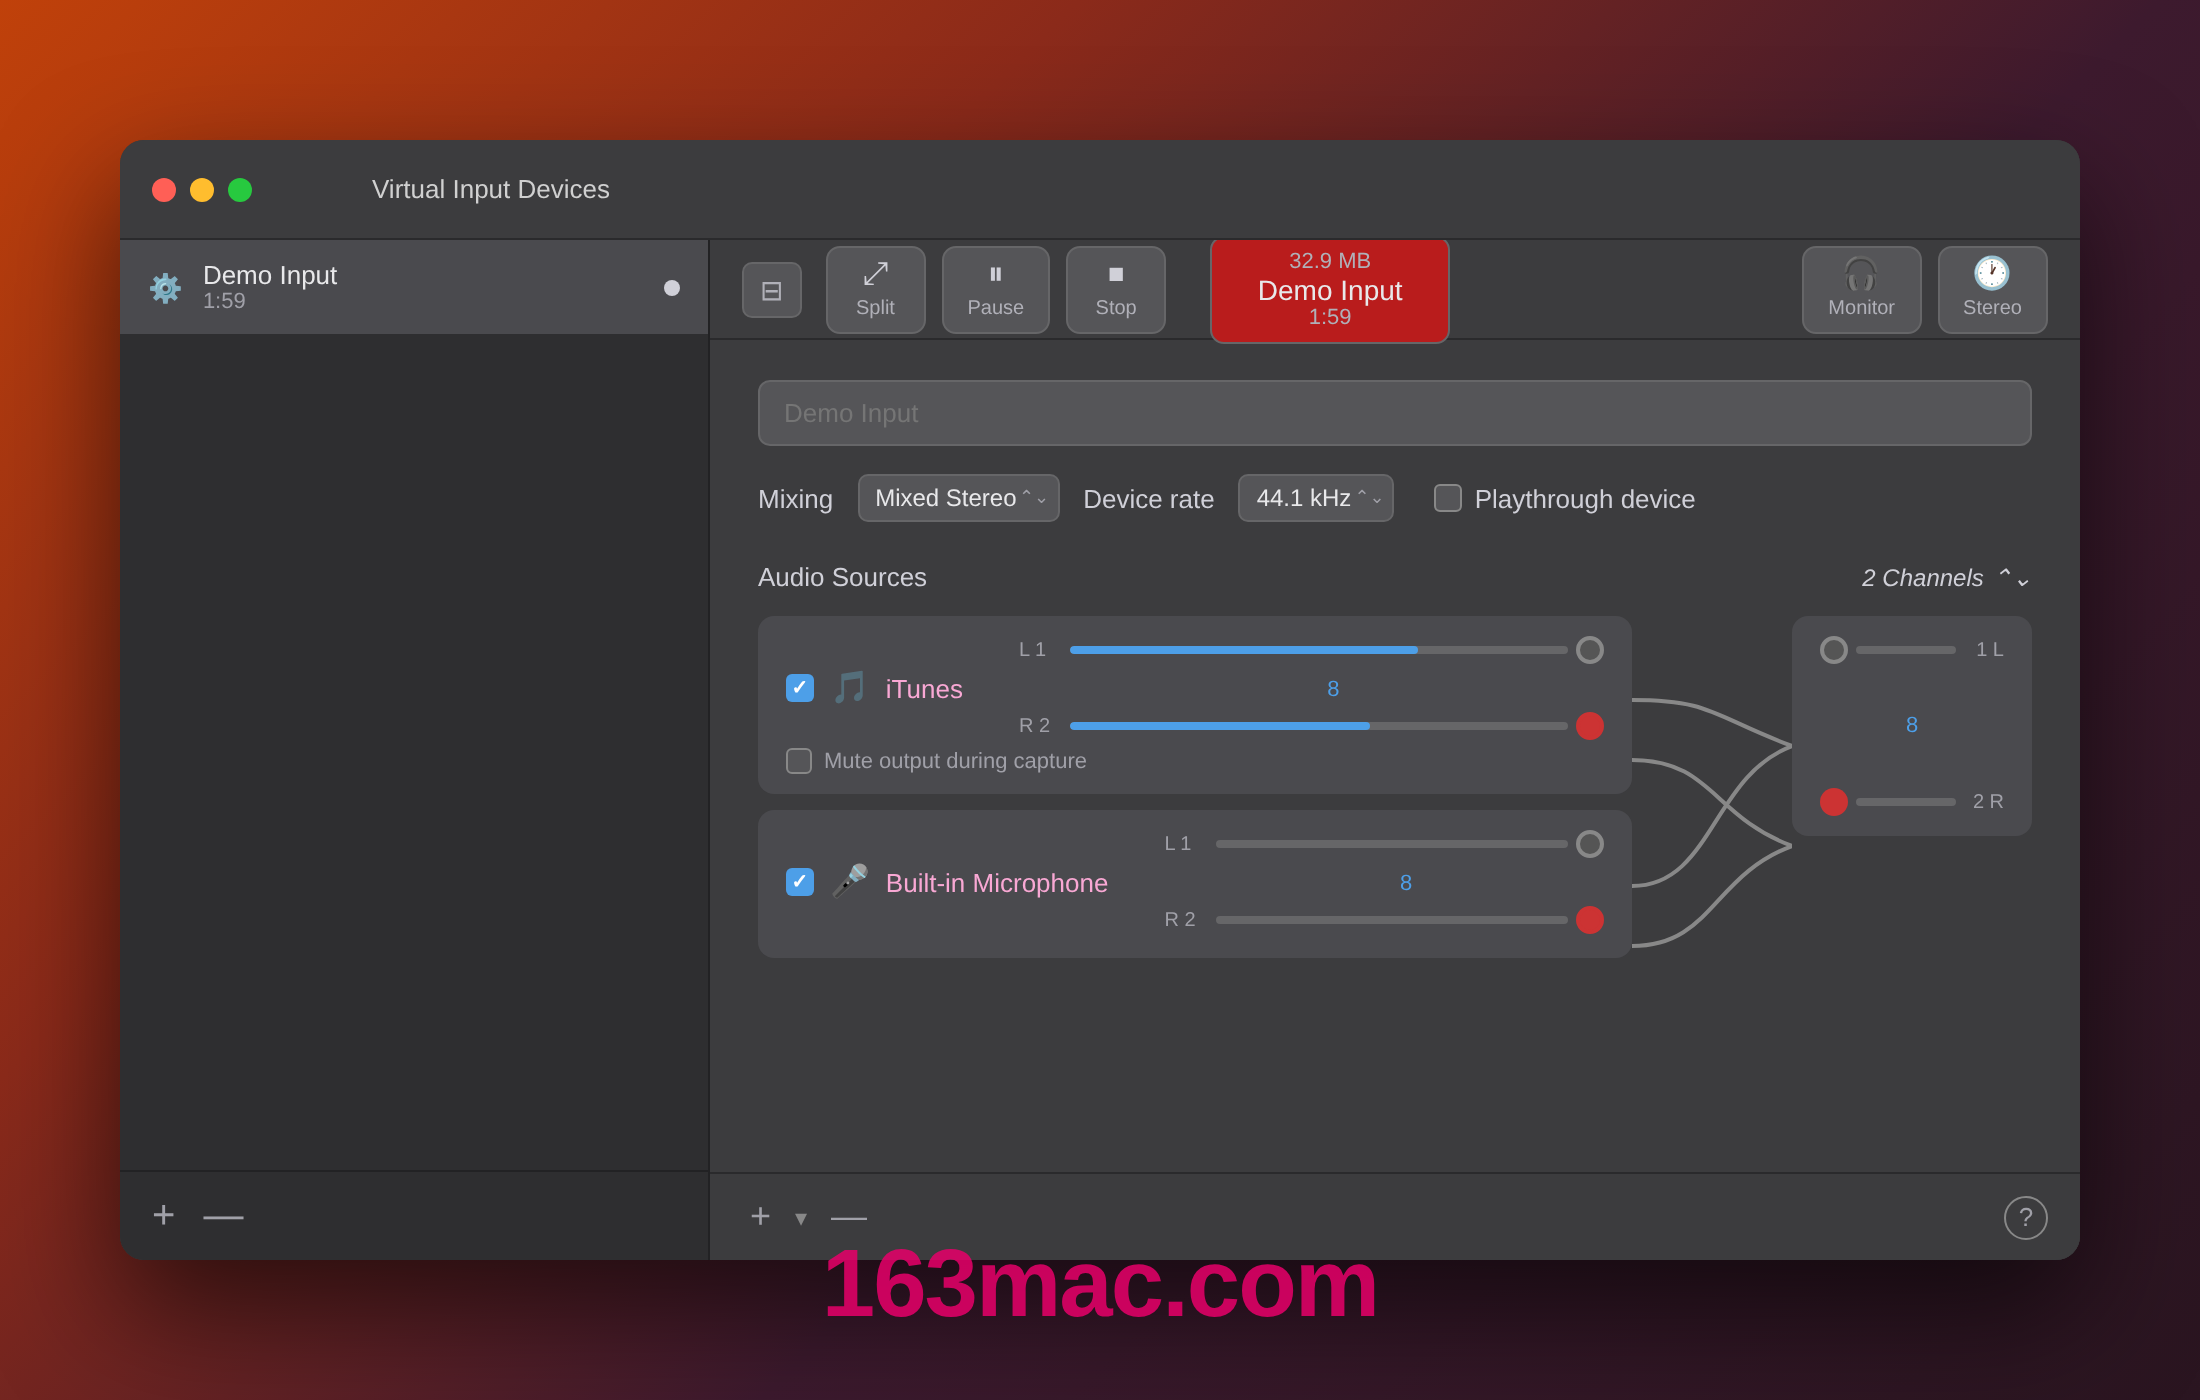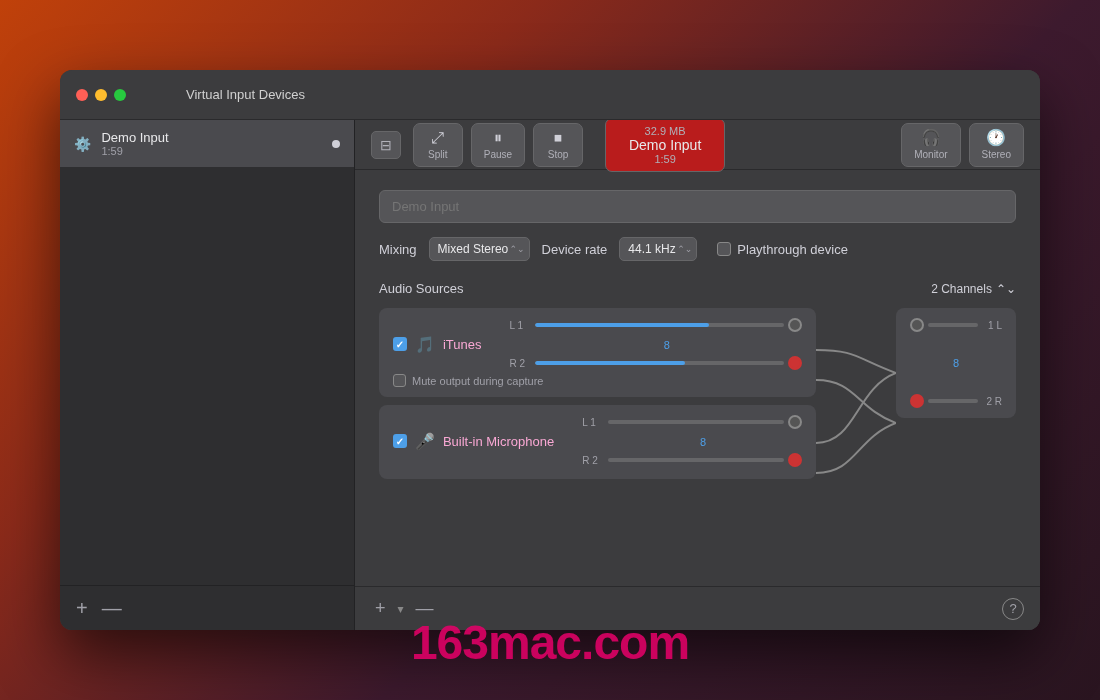--- a/index.html
+++ b/index.html
@@ -313,20 +313,21 @@
     }
     .channels-control {
       font-size: 12px;
       color: #d0d0d8;
       background: none;
       border: none;
       cursor: pointer;
       display: flex;
       align-items: flex-start;
       gap: 4px;
+      font-style: italic;
     }
     .source-item {
       background: #4a4a4e;
       border-radius: 8px;
       padding: 10px 14px;
     }
     .source-row {
       display: flex;
       align-items: center;
       gap: 8px;

